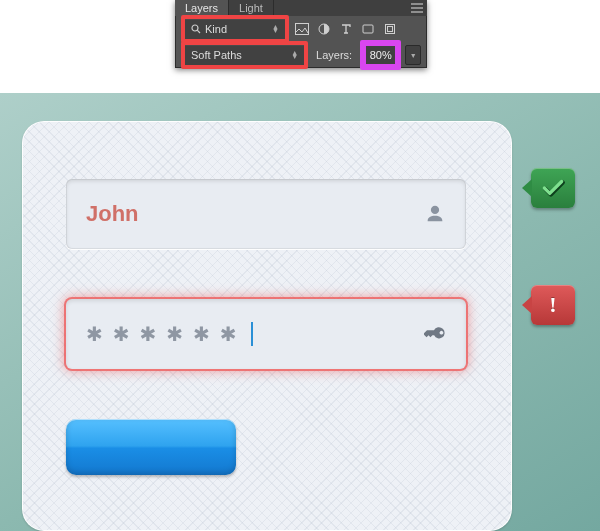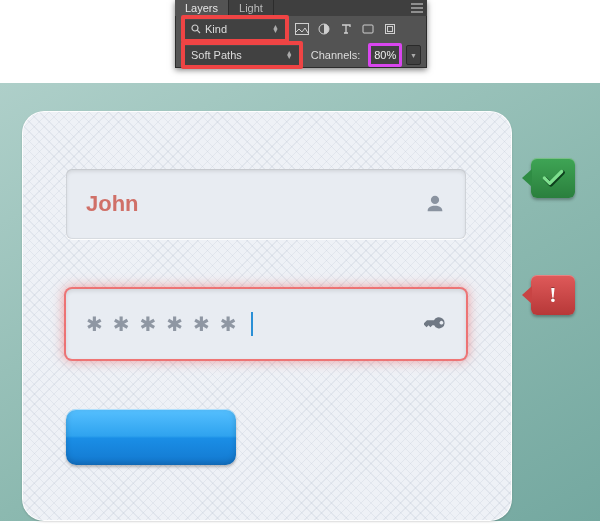--- a/index.html
+++ b/index.html
@@ -84,42 +84,42 @@
   }
   .ps-ico svg { display:block; }
   .ps-label {
     color: #ddd;
     padding: 0 4px;
   }
   .ps-num {
     width: 30px;
     height: 18px;
     background: #414141;
-    border: 3px solid #d946ef;
+    border: 6px solid #d946ef;
     border-radius: 2px;
     display: flex;
     align-items: center;
     justify-content: center;
     color: #eee;
   }
   .ps-drop {
     width: 14px;
     height: 18px;
     background: #414141;
     border: 1px solid #2a2a2a;
     border-radius: 2px;
     display:flex;align-items:center;justify-content:center;
     font-size: 7px;color:#aaa;
   }
 
   
   .stage {
     position: absolute;
     left: 0;
-    top: 83px;
+    top: 93px;
     width: 600px;
     height: 438px;
     background: linear-gradient(150deg, #aecfc9 0%, #8cb9b0 55%, #74a8a0 100%);
   }
   .card {
     position: absolute;
     left: 22px;
     top: 28px;
     width: 490px;
     height: 410px;
@@ -289,21 +289,21 @@
           <rect x="3.5" y="3.5" width="5" height="5" fill="none" stroke="#cfcfcf"></rect>
         </svg>
     </div>
   </div>
 
   <div class="ps-row">
     <div class="ps-select" style="width:110px">
       <span>Soft Paths</span>
       <span class="updown">▲<br>▼</span>
     </div>
-    <span class="ps-label">Channels:</span>
+    <span class="ps-label">Layers:</span>
     <div class="ps-num">80%</div>
     <div class="ps-drop">▼</div>
   </div>
 </div>
 
 <div class="stage">
 
   <div class="card">
 
     <div class="field user">

